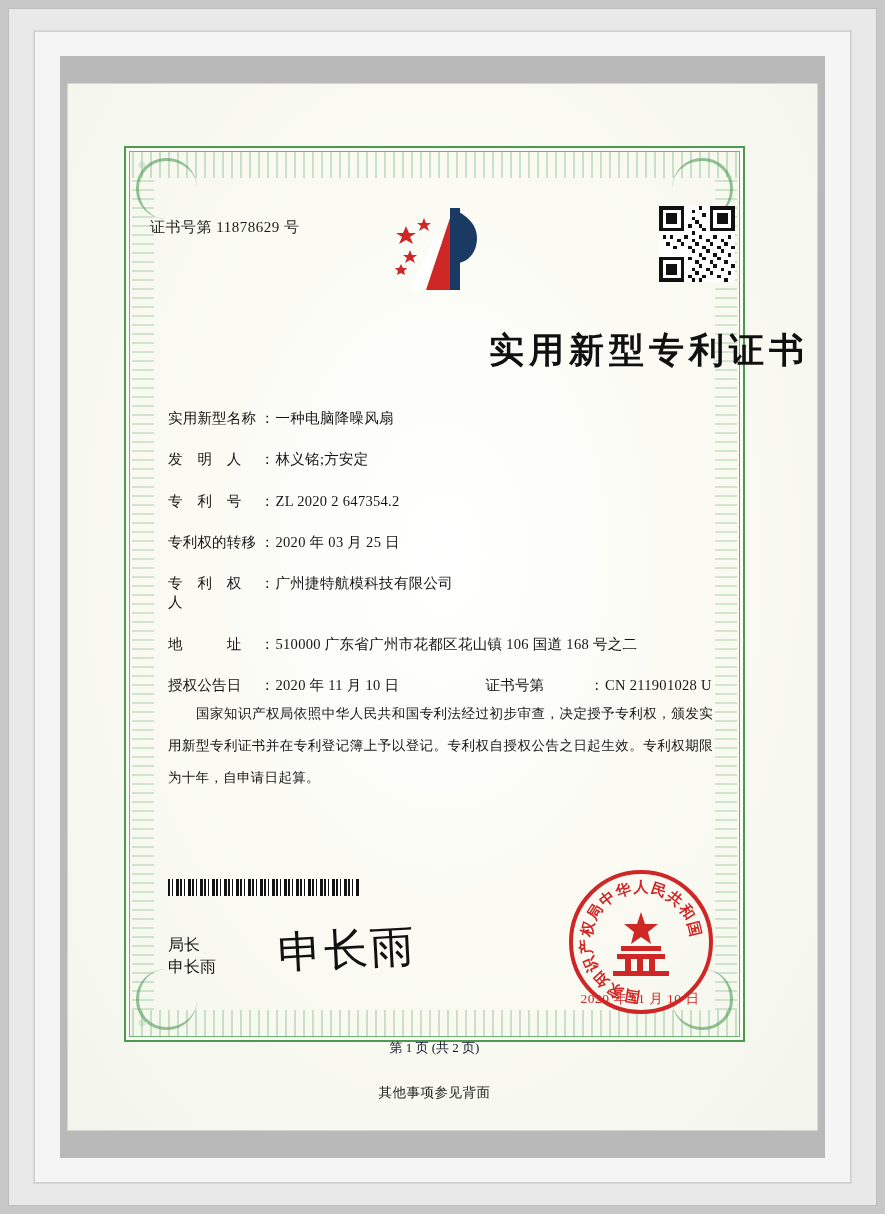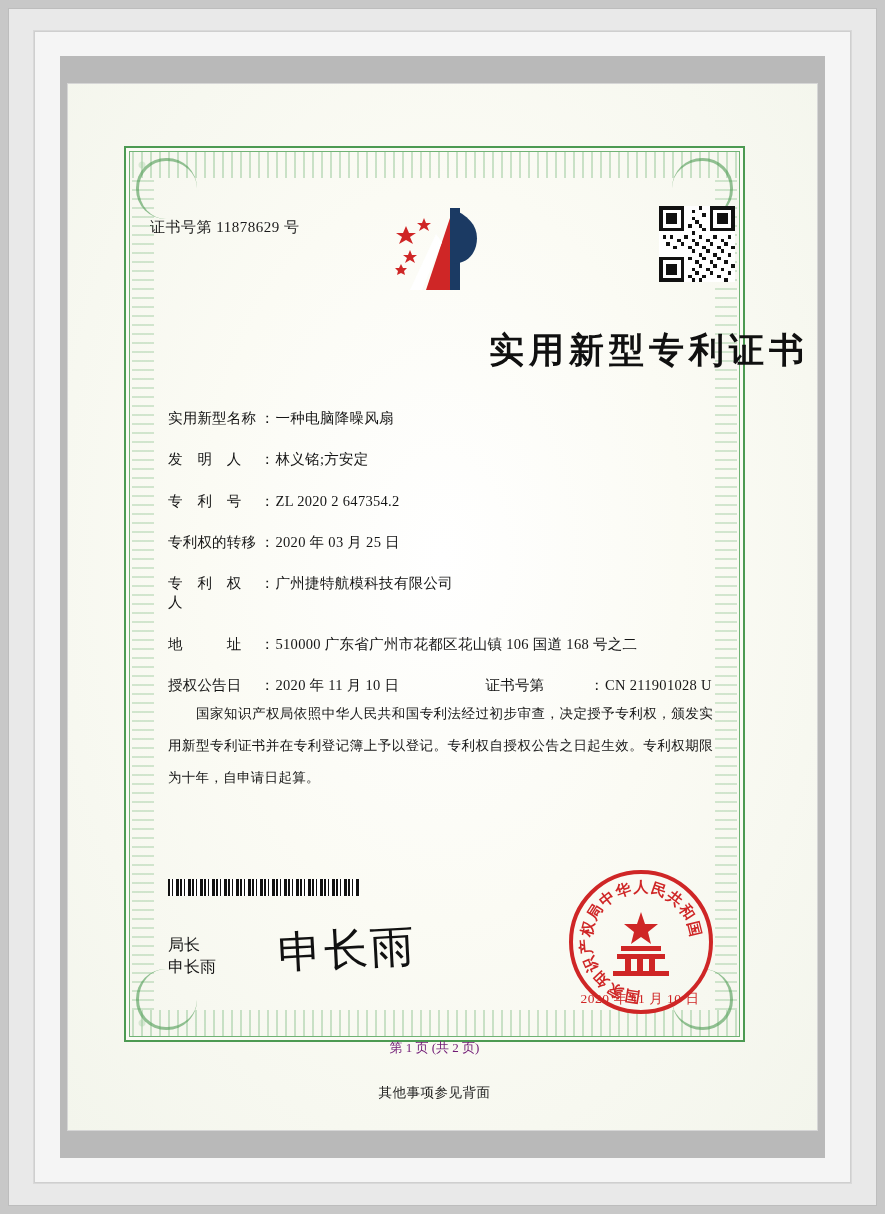--- a/index.html
+++ b/index.html
@@ -227,21 +227,21 @@
     font-size: 13.5px;
     color: #cf2626;
     letter-spacing: .5px;
   }
 
   .page-no {
     position: absolute;
     left: 0; right: 0; top: 955px;
     text-align: center;
     font-size: 13px;
-    color: #701a75;
+    color: #0f172a;
   }
   .foot-note {
     position: absolute;
     left: 0; right: 0; top: 1000px;
     text-align: center;
     font-size: 13.5px;
     color: #1b1b1b;
     letter-spacing: .5px;
   }
 </style>

